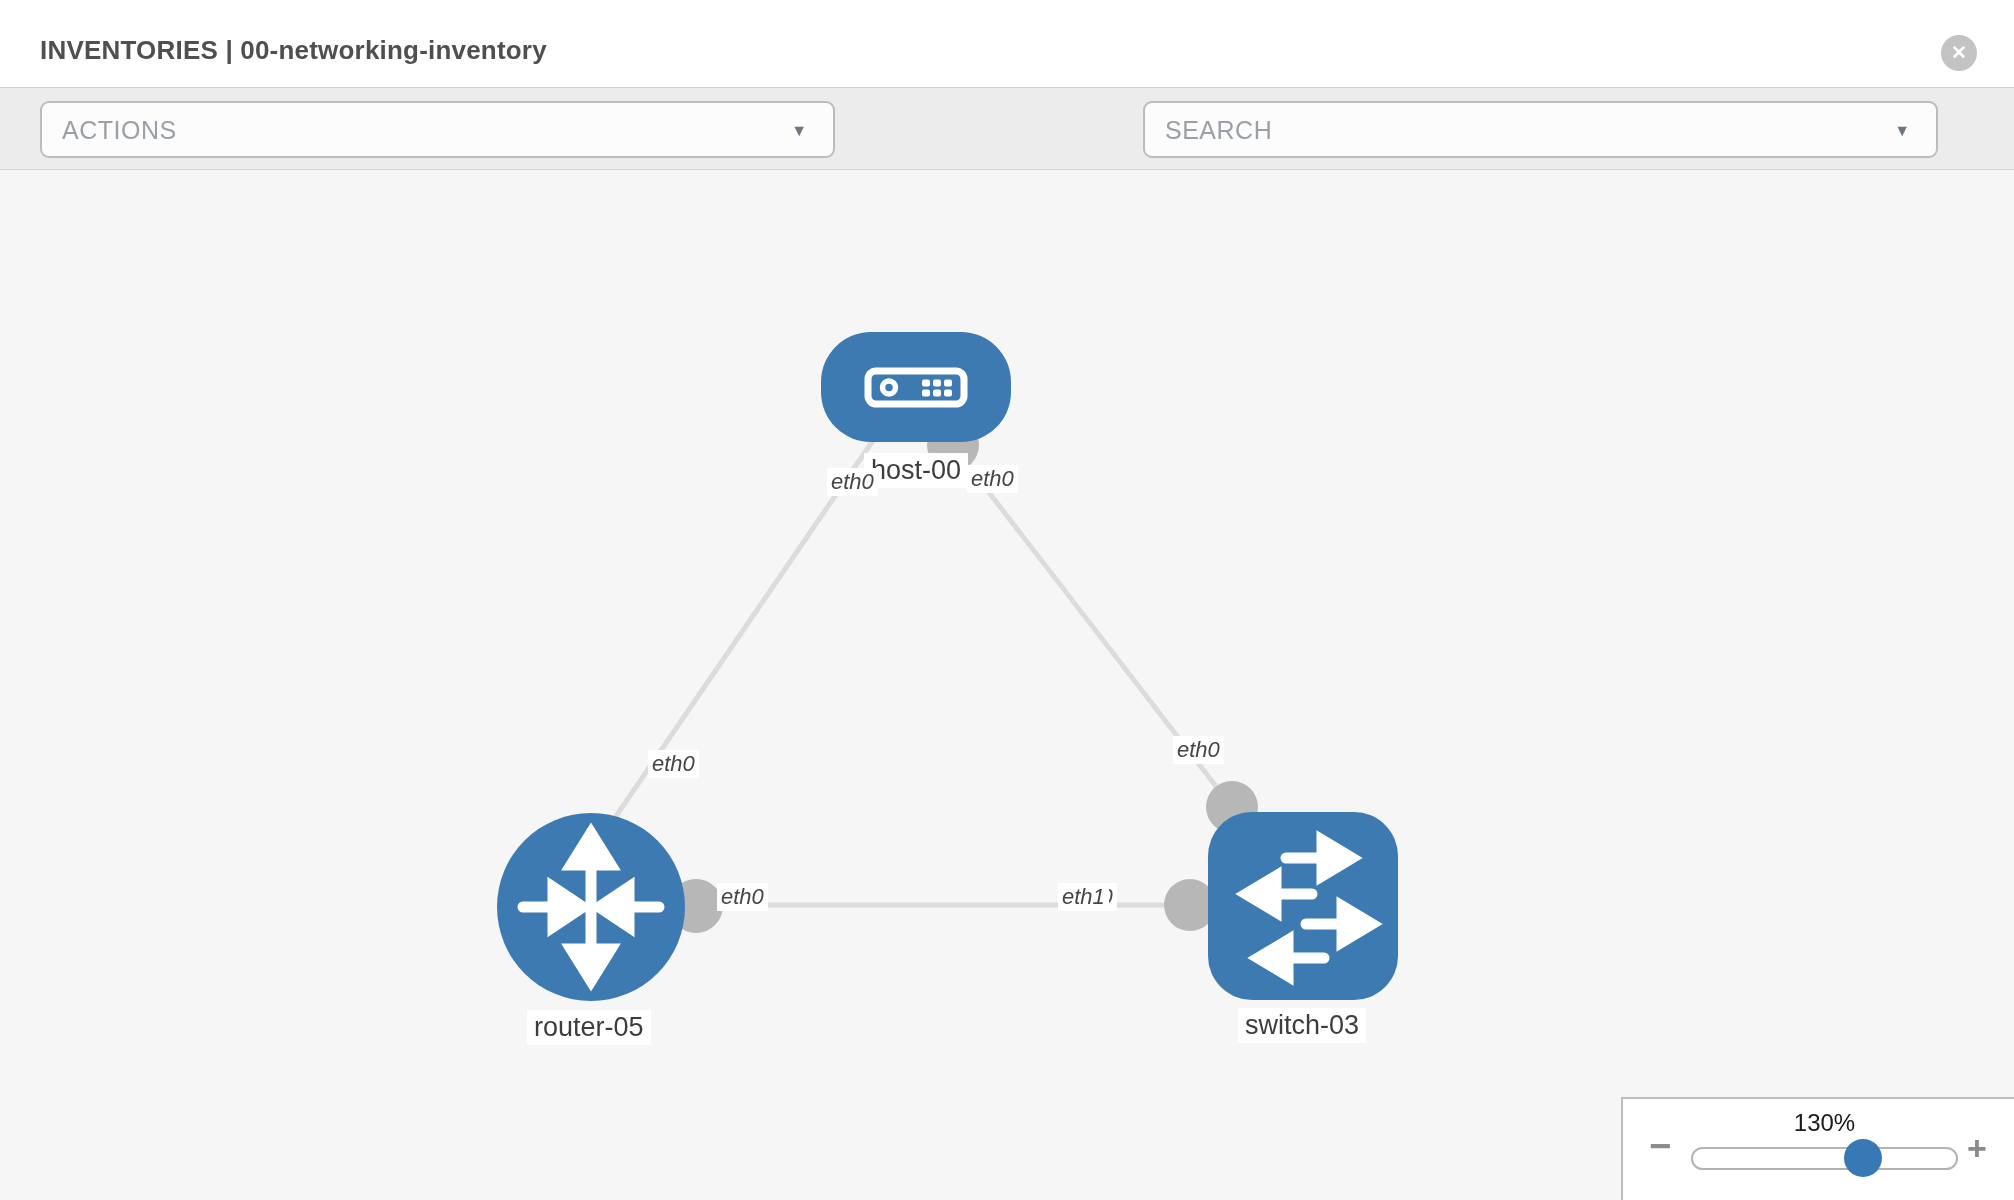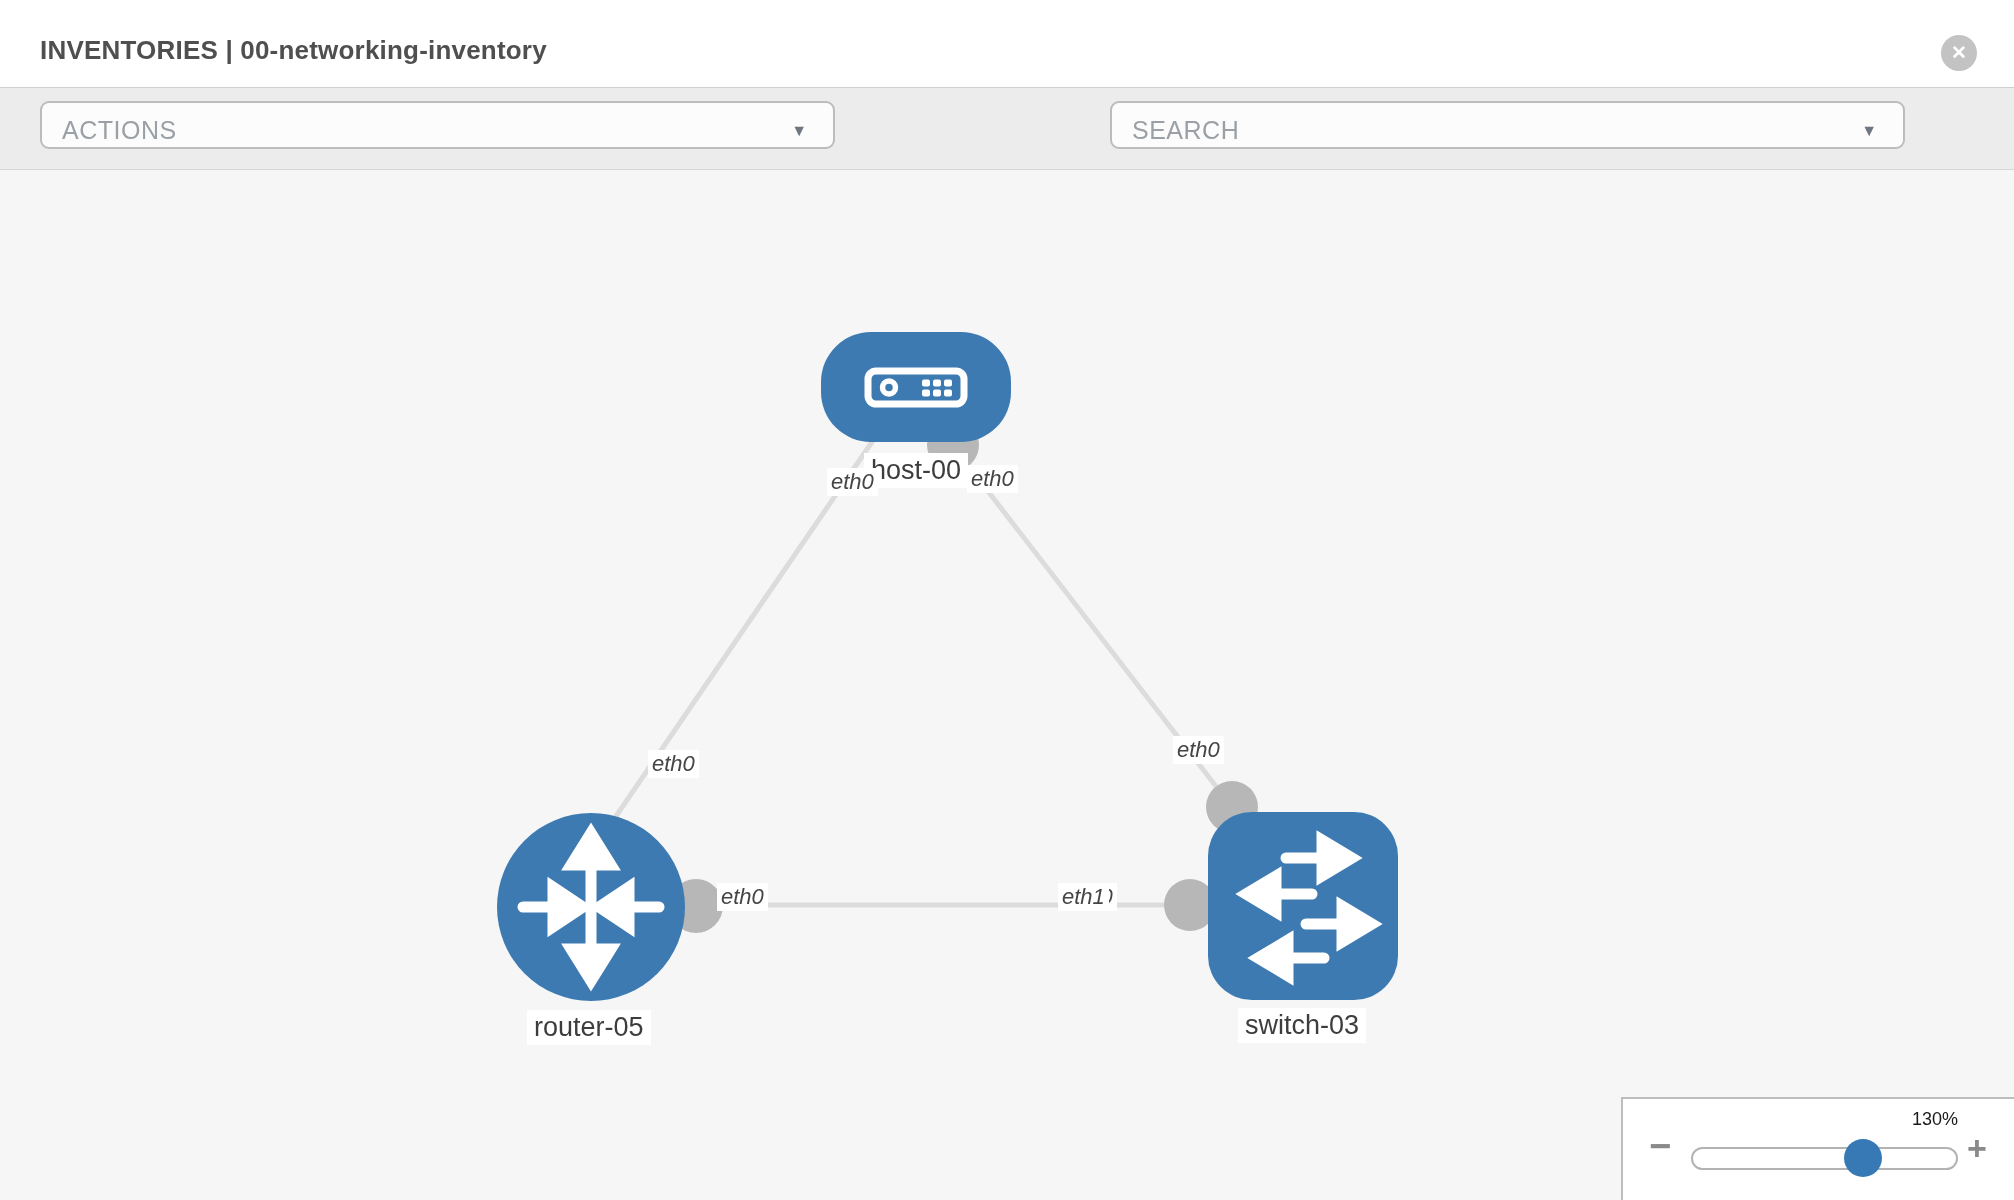--- a/index.html
+++ b/index.html
@@ -9,24 +9,24 @@
   
   .hdr { position:absolute; left:0; top:0; width:2014px; height:72px; background:#fff; }
   .hdr-title { position:absolute; left:40px; top:20px; font-size:26px; font-weight:bold; color:#4f4f4f; letter-spacing:0.2px; }
   .close-btn { position:absolute; left:1941px; top:20px; width:36px; height:36px; border-radius:50%;
                background:#c3c3c3; color:#fff; font-size:19px; font-weight:bold; text-align:center;
                line-height:36px; cursor:pointer; }
 
   
   .tbar { position:absolute; left:0; top:72px; width:2014px; height:83px; background:#ececec;
           border-top:1px solid #cfcfcf; border-bottom:1px solid #d6d6d6; }
-  .dd { position:absolute; top:13px; width:795px; height:48px; background:#fcfcfc;
+  .dd { position:absolute; top:13px; width:795px; height:57px; background:#fcfcfc;
         border:2px solid #bcbcbc; border-radius:9px; cursor:pointer; }
   .dd-actions { left:40px; }
-  .dd-search  { left:1110px; }
+  .dd-search  { left:1143px; }
   .dd-label { position:absolute; left:20px; top:13px; font-size:25px; color:#9aa0a5; letter-spacing:0.5px; }
   .dd-caret { position:absolute; right:26px; top:19px; font-size:16px; color:#6e7680; }
   .tool-ico { position:absolute; cursor:pointer; }
   .ico-wrench { left:1046px; top:96px; width:40px; height:40px; }
   .ico-key    { left:1117px; top:99px; width:36px; height:36px; }
 
   
   .canvas { position:absolute; left:0; top:155px; width:2014px; height:1045px; background:#f6f6f6; }
   .net-svg { position:absolute; left:0; top:0; pointer-events:none; }
 
@@ -45,22 +45,22 @@
   .if-hr { left:967px;  top:450px; }
   .if-rt { left:648px;  top:735px; }
   .if-st { left:1173px; top:721px; }
   .if-ml { left:717px;  top:868px; }
   .if-mr-under { left:1066px; top:868px; }
   .if-mr-over  { left:1058px; top:868px; }
 
   
   .zoom-panel { position:absolute; left:1621px; top:1082px; width:400px; height:125px;
                 background:#fff; border:2px solid #bdbdbd; }
-  .zoom-val { position:absolute; left:68px; top:10px; width:267px; text-align:right;
-              font-size:18px; color:#1a1a1a; }
+  .zoom-val { position:absolute; left:68px; top:10px; width:267px; text-align:center;
+              font-size:24px; color:#1a1a1a; }
   .zoom-minus, .zoom-plus { position:absolute; color:#8a8a8a; font-weight:bold; cursor:pointer; }
   .zoom-minus { left:26px; top:26px; font-size:38px; }
   .zoom-plus  { left:344px; top:30px; font-size:34px; }
   .zoom-track { position:absolute; left:68px; top:48px; width:267px; height:23px;
                 background:#fff; border:2px solid #b3b3b3; border-radius:12px; cursor:pointer; }
   .zoom-thumb { position:absolute; left:221px; top:40px; width:38px; height:38px;
                 border-radius:50%; background:#3779b5; cursor:pointer; }
 </style>
 </head>
 <body>

